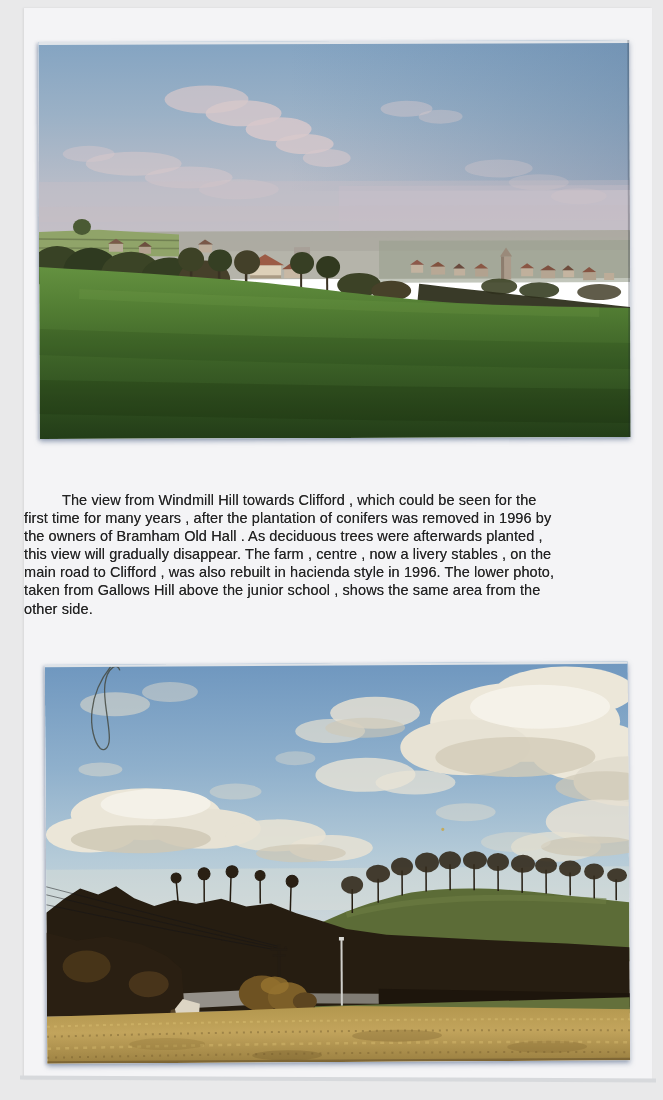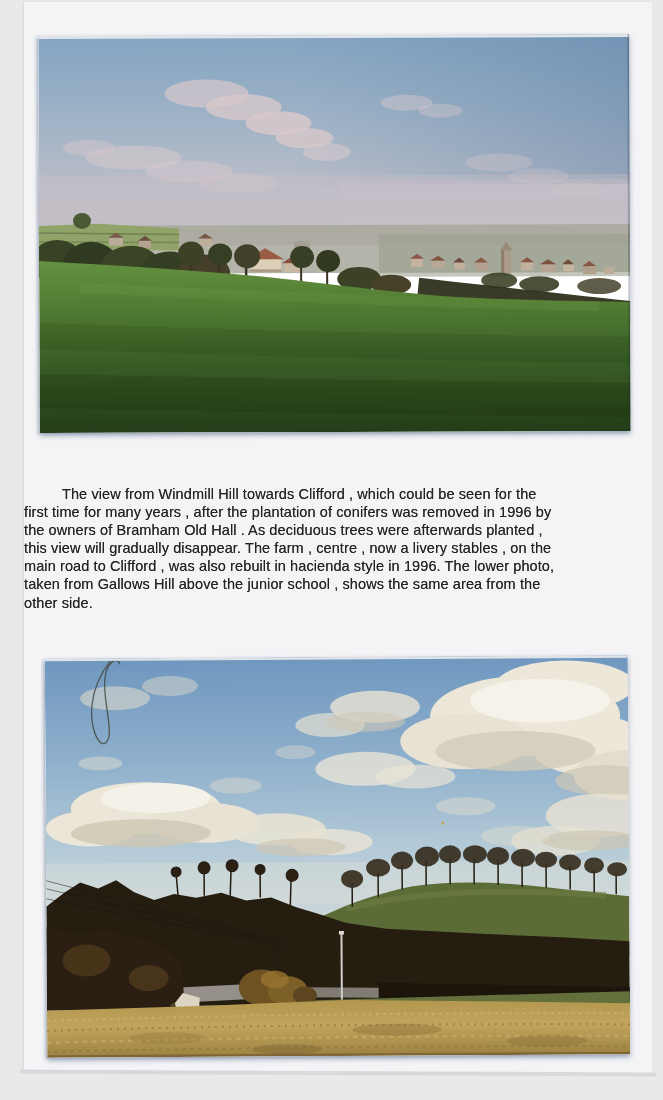--- a/index.html
+++ b/index.html
@@ -2,21 +2,21 @@
 <html><head>
 <meta charset="utf-8">
 <style>
   html,body{margin:0;padding:0;}
   body{
     width:663px;height:1100px;position:relative;overflow:hidden;
     background:#e9e9ea;
     font-family:"Liberation Sans", sans-serif;
   }
   .page{
-    position:absolute;left:24px;top:2px;width:628px;height:1071px;
+    position:absolute;left:24px;top:8px;width:628px;height:1071px;
     background:#f4f4f6;
     box-shadow:-1px 0 2px rgba(0,0,0,.08);
   }
   .page::after{ 
     content:"";position:absolute;left:-4px;right:-4px;bottom:-2px;height:4px;
     background:#d7d9dc;transform:rotate(.25deg);
   }
   .photo{
     position:absolute;background:#fff;
     box-shadow:0 3px 5px rgba(100,118,150,.55), -2px 1px 3px rgba(110,122,150,.30);

